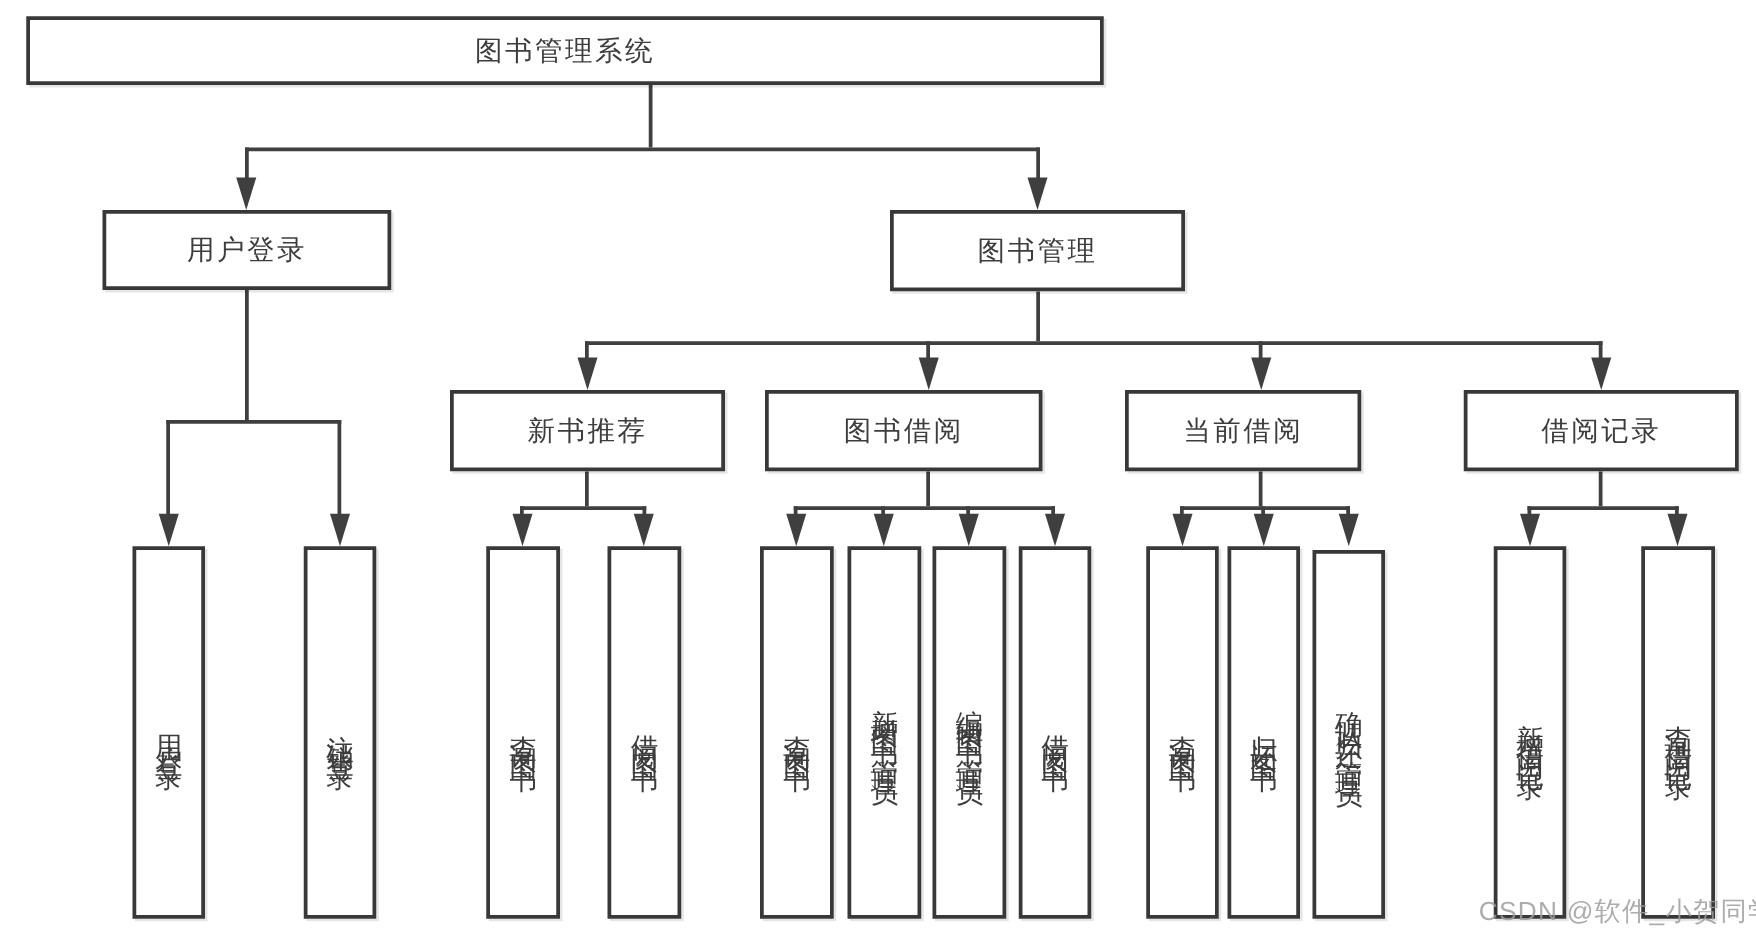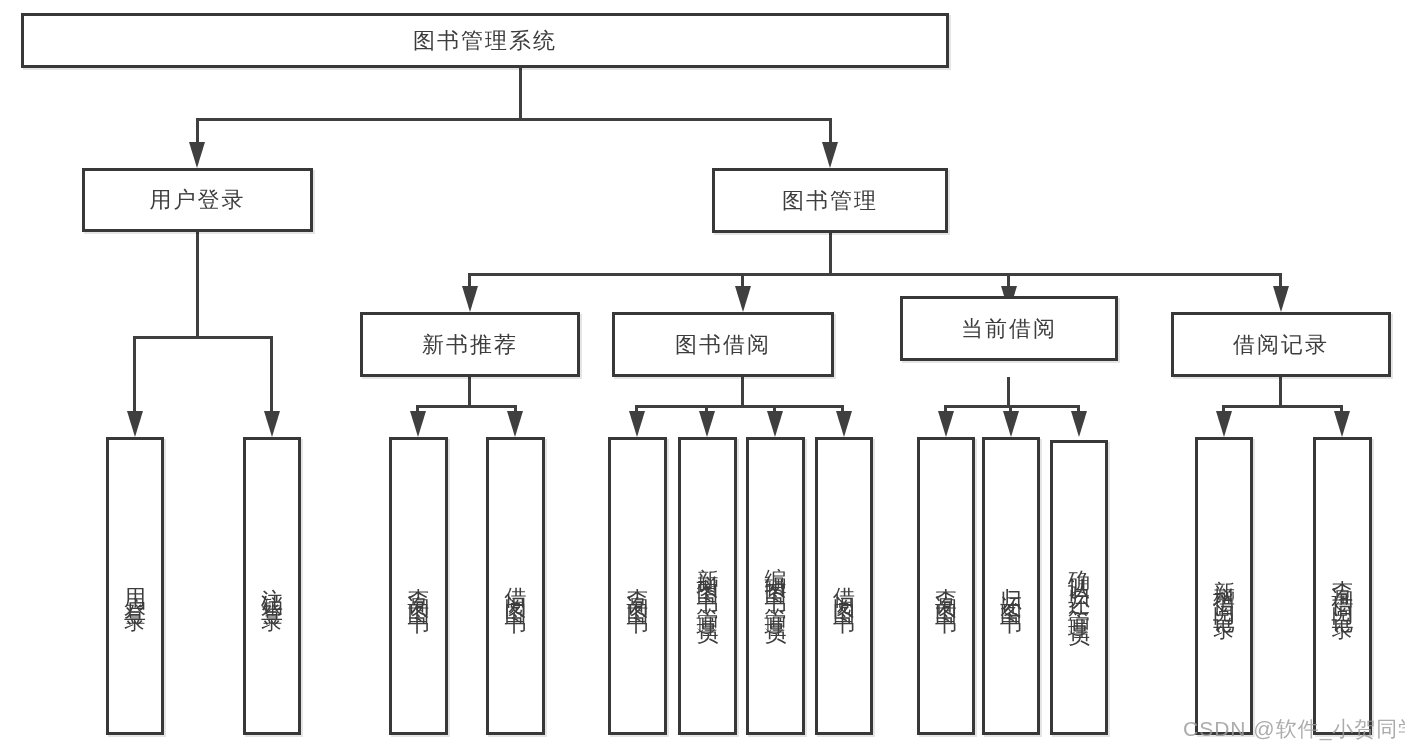--- a/index.html
+++ b/index.html
@@ -84,28 +84,28 @@
   <div class="line" style="left:1077px;top:405px;width:3px;height:12px"></div>
   <div class="arrow" style="left:1071px;top:411px"></div>
 
   <div class="line" style="left:1279px;top:377px;width:3px;height:28px"></div>
   <div class="line" style="left:1222px;top:405px;width:121px;height:3px"></div>
   <div class="line" style="left:1222px;top:405px;width:3px;height:12px"></div>
   <div class="arrow" style="left:1216px;top:411px"></div>
   <div class="line" style="left:1340px;top:405px;width:3px;height:12px"></div>
   <div class="arrow" style="left:1334px;top:411px"></div>
 
-  <div class="box" style="left:21px;top:13px;width:928px;height:55px">图书管理系统</div>
+  <div class="box" style="left:21px;top:13px;width:862px;height:55px">图书管理系统</div>
 
   <div class="box" style="left:82px;top:168px;width:231px;height:64px">用户登录</div>
   <div class="box" style="left:712px;top:168px;width:236px;height:65px">图书管理</div>
 
   <div class="box" style="left:360px;top:312px;width:220px;height:65px">新书推荐</div>
   <div class="box" style="left:612px;top:312px;width:222px;height:65px">图书借阅</div>
-  <div class="box" style="left:900px;top:296px;width:218px;height:65px">当前借阅</div>
+  <div class="box" style="left:900px;top:312px;width:189px;height:65px">当前借阅</div>
   <div class="box" style="left:1171px;top:312px;width:220px;height:65px">借阅记录</div>
 
   <div class="box vbox" style="left:106px;top:437px;width:58px;height:298px">用户登录</div>
   <div class="box vbox" style="left:243px;top:437px;width:58px;height:298px">注销登录</div>
 
   <div class="box vbox" style="left:389px;top:437px;width:59px;height:298px">查询图书</div>
   <div class="box vbox" style="left:486px;top:437px;width:59px;height:298px">借阅图书</div>
 
   <div class="box vbox" style="left:608px;top:437px;width:59px;height:298px">查询图书</div>
   <div class="box vbox" style="left:678px;top:437px;width:59px;height:298px">新增图书（管理员）</div>

